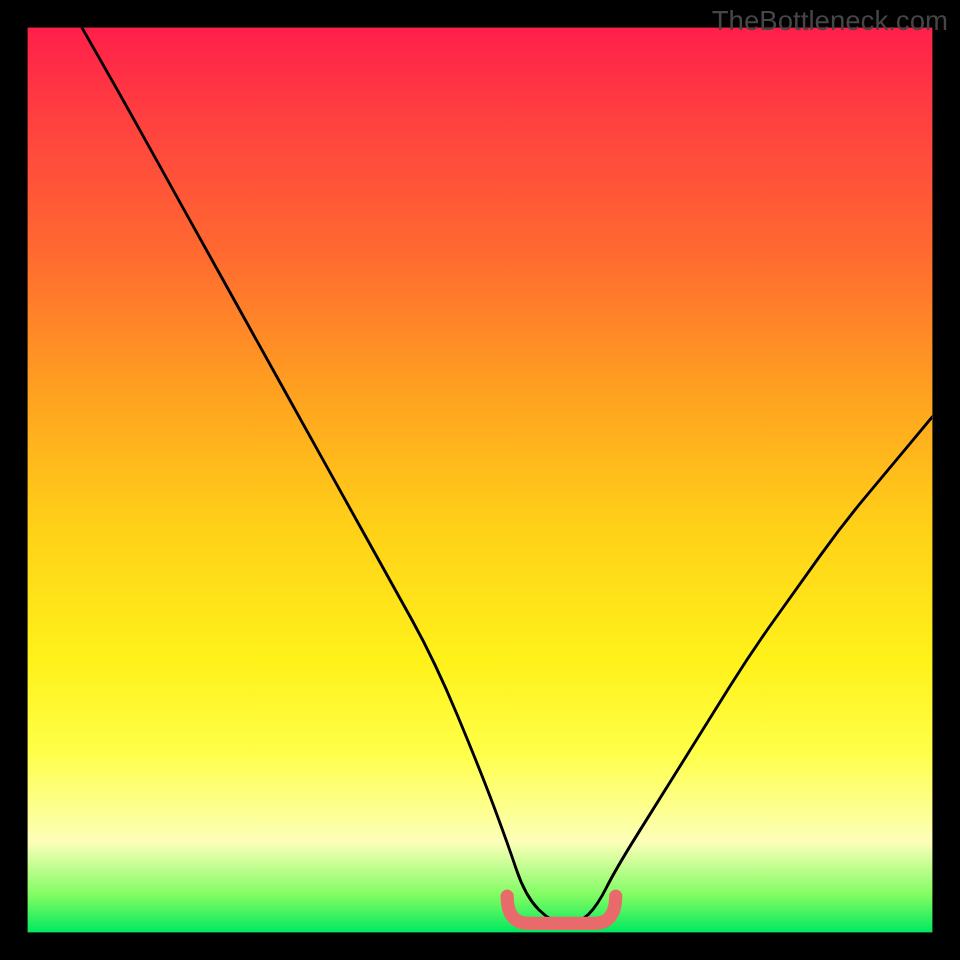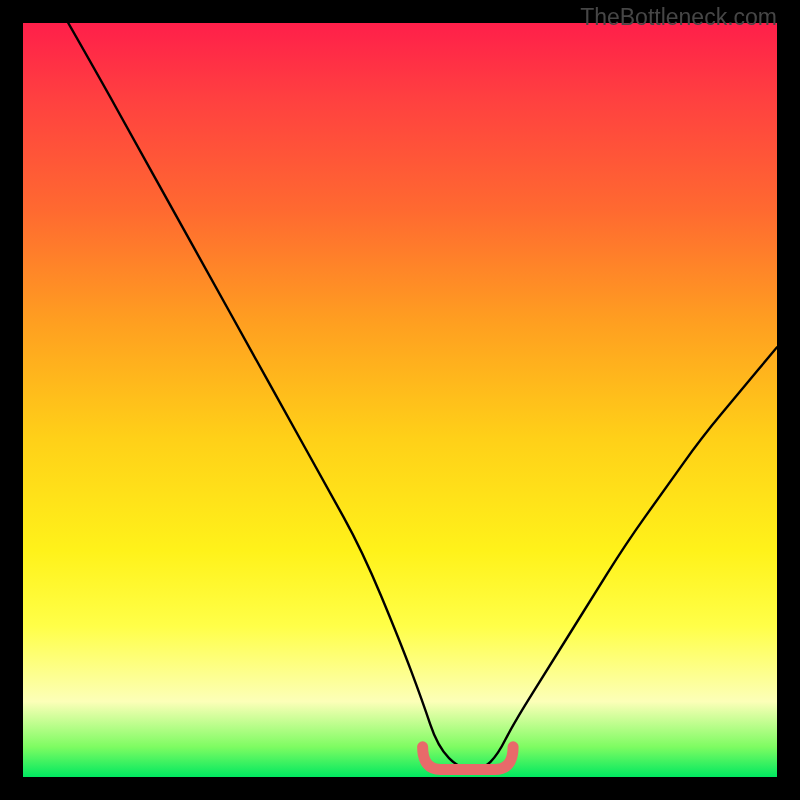--- a/index.html
+++ b/index.html
@@ -34,21 +34,21 @@
       #fff21a 70%,
       #ffff48 80%,
       #fcffb8 90%,
       #7efc62 96%,
       #00e860 100%
     );
   }
   .watermark {
     position: absolute;
     top: 4px;
-    right: 23px;
+    right: 10px;
     color: #464646;
     font-size: 23px;
     font-weight: 500;
     letter-spacing: 0px;
     user-select: none;
   }
   svg.overlay {
     position: absolute;
     left: 0;
     top: 0;

